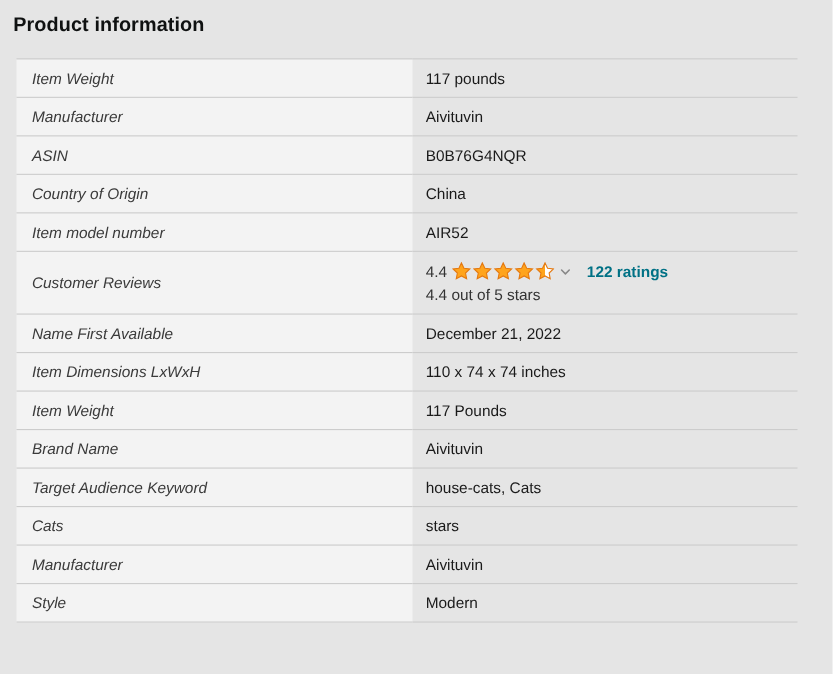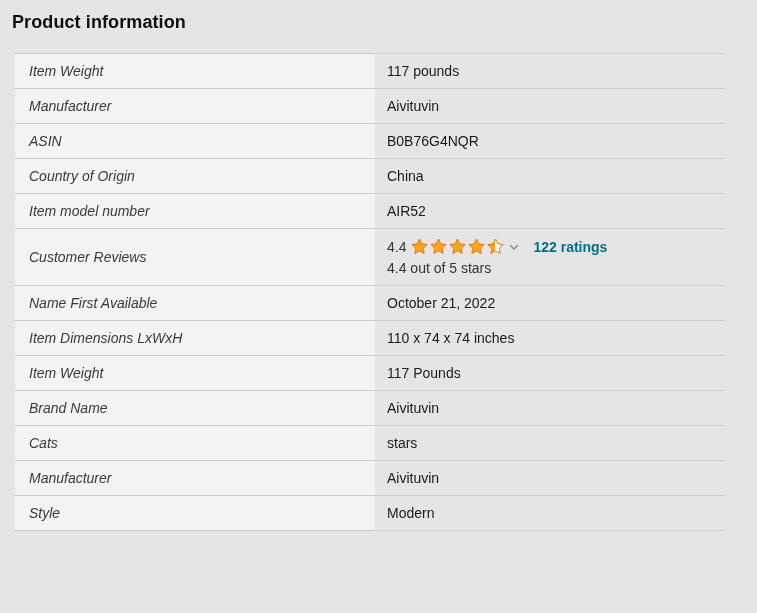--- a/index.html
+++ b/index.html
@@ -142,33 +142,37 @@
                 </svg>
               </span>
               <a class="ratings-link" href="#">122 ratings</a>
             </div>
             <div class="rating-caption">4.4 out of 5 stars</div>
           </td>
         </tr>
 
         <tr>
           <th>Name First Available</th>
-          <td>October 21, 2022</td>
+          <td>December 21, 2022</td>
         </tr>
         <tr>
           <th>Item Dimensions LxWxH</th>
           <td>110 x 74 x 74 inches</td>
         </tr>
         <tr>
           <th>Item Weight</th>
           <td>117 Pounds</td>
         </tr>
         <tr>
           <th>Brand Name</th>
           <td>Aivituvin</td>
+        </tr>
+        <tr>
+          <th>Target Audience Keyword</th>
+          <td>house-cats, Cats</td>
         </tr>
         <tr>
           <th>Cats</th>
           <td>stars</td>
         </tr>
         <tr>
           <th>Manufacturer</th>
           <td>Aivituvin</td>
         </tr>
         <tr>

